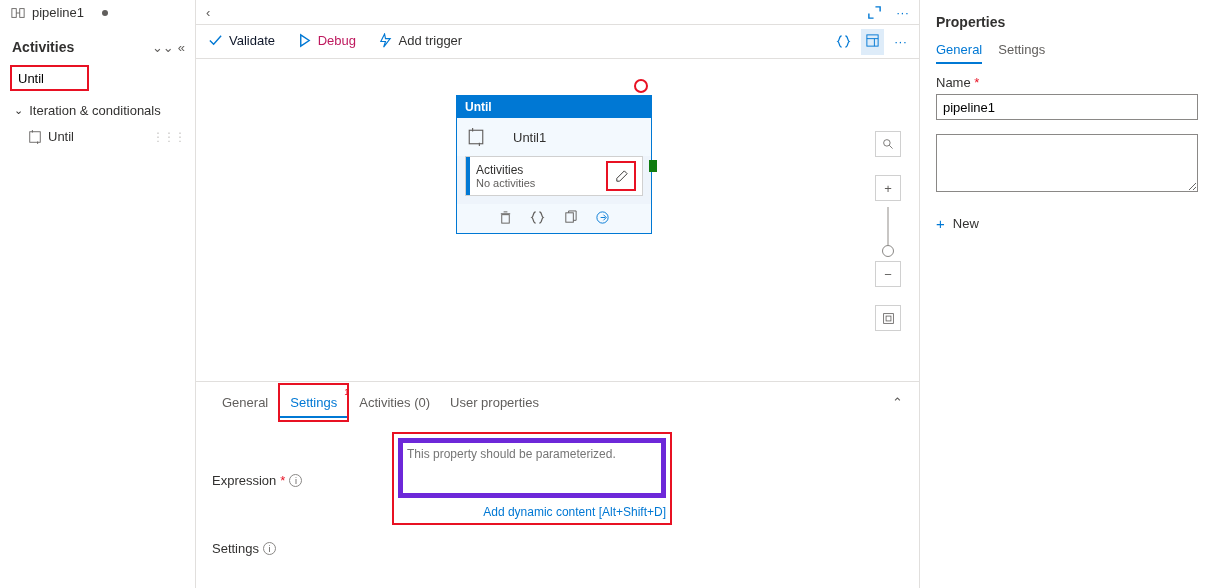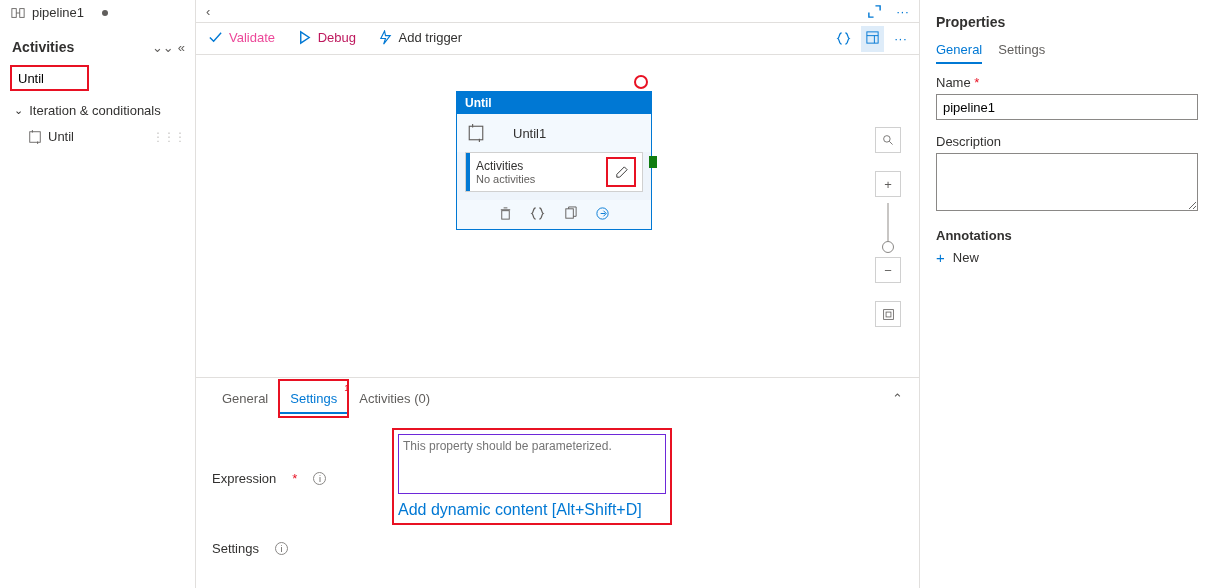--- a/index.html
+++ b/index.html
@@ -64,26 +64,26 @@
   .bottom { border-top: 1px solid #e1dfdd; padding: 0 0 10px 0; }
   .tabs { display: flex; align-items: center; padding: 0 16px; height: 40px; border-bottom: 0; position: relative; }
   .tab { padding: 10px 10px; font-size: 13px; color: #605e5c; position: relative; }
   .tab.active { color: #0078d4; }
   .tab-underline { position:absolute; bottom:2px; left:0; right:0; height:2px; background:#0078d4; }
   .tab-badge { position: absolute; top: 2px; right: -2px; font-size: 9px; color: #e81123; }
   .tab-red { border: 2px solid #e81123; }
   .collapse-arrow { margin-left: auto; color: #605e5c; }
   .form { padding: 10px 16px; }
   .form-row { display: flex; margin-bottom: 12px; }
-  .form-row > label { width: 180px; display: flex; align-items: center; gap: 16px; padding-top: 4px; }
+  .form-row > label { width: 180px; display: flex; align-items: center; gap: 4px; padding-top: 4px; }
   .req { color: #e81123; }
   .info { width: 13px; height: 13px; border: 1px solid #8a8886; border-radius: 50%; display: inline-flex; align-items: center; justify-content: center; font-size: 9px; color: #605e5c; }
   .expr-grp { border: 2px solid #e81123; padding: 4px; width: 280px; }
-  .expr-box { width: 100%; height: 60px; border: 1px solid #6d28d9; resize: none; font-size: 12px; font-family: inherit; padding: 4px; color: #c2410c; }
-  .dyn-link { color: #0078d4; font-size: 16px; margin-top: 4px; display: block; }
+  .expr-box { width: 100%; height: 60px; border: 5px solid #6d28d9; resize: none; font-size: 12px; font-family: inherit; padding: 4px; color: #c2410c; }
+  .dyn-link { color: #0078d4; font-size: 12px; margin-top: 4px; display: block; text-align: right; }
   .text-in { width: 268px; height: 25px; border: 1px solid #8a8886; padding: 0 6px; font-size: 13px; }
 
   
   .right { width: 300px; padding: 14px 16px; }
   .right h3 { font-size: 14px; font-weight: 700; margin-bottom: 12px; }
   .rtabs { display: flex; gap: 16px; border-bottom: 0; margin-bottom: 12px; }
   .rtab { font-size: 13px; color: #605e5c; padding-bottom: 6px; position: relative; }
   .rtab.active { color: #0078d4; }
   .rtab.active::after { content:""; position:absolute; left:0; right:0; bottom:-1px; height:2px; background:#0078d4; }
   .field-lbl { font-size: 13px; margin-bottom: 4px; display: block; }
@@ -145,21 +145,21 @@
           </svg>
         <span style="color:#0078d4">···</span>
       </div>
     </div>
     <div class="cmd-bar">
       <div>
         <span class="btn">
           <svg class="ic" viewBox="0 0 16 16">
               <path d="M2 8 L6 12 L14 3" fill="none" stroke="#0078d4" stroke-width="1.5"></path>
             </svg>
-          <span class="dark" style="color:#ec4899">Validate</span>
+          <span class="dark" style="color:#0f172a">Validate</span>
         </span>
         <span class="btn">
           <svg class="ic" viewBox="0 0 16 16">
               <path d="M4 2 L13 8 L4 14 Z" fill="none" stroke="#0078d4" stroke-width="1.5"></path>
             </svg>
           <span style="color:#be185d">Debug</span>
         </span>
         <span class="btn">
           <svg class="ic" viewBox="0 0 16 16">
               <path d="M7 1 L3 9 L8 9 L6 15 L13 6 L8 6 Z" fill="none" stroke="#0078d4" stroke-width="1.2"></path>
@@ -251,20 +251,21 @@
 
     <div class="bottom">
       <div class="tabs">
         <div class="tab"><span>General</span></div>
         <div class="tab active tab-red">
           <span>Settings</span>
           <span class="tab-badge">1</span>
           <div class="tab-underline"></div>
         </div>
         <div class="tab"><span>Activities (0)</span></div>
+        <div class="tab"><span>User properties</span></div>
         <span class="collapse-arrow">⌃</span>
       </div>
       <div class="form">
         <div class="form-row">
           <label>
             <span>Expression</span>
             <span class="req">*</span>
             <span class="info">i</span>
           </label>
           <div class="expr-grp">
@@ -286,21 +287,19 @@
     <h3>Properties</h3>
     <div class="rtabs">
       <div class="rtab active"><span>General</span></div>
       <div class="rtab"><span>Settings</span></div>
     </div>
     <label class="field-lbl">
       <span>Name</span>
       <span class="req">*</span>
     </label>
     <input class="right-input" value="pipeline1" style="">
-    <label class="field-lbl">Description</label>
     <textarea class="right-textarea" style=""></textarea>
-    <label class="field-lbl" style="font-weight:600">Annotations</label>
     <div class="ann-new">
       <span style="color:#0078d4;font-size:15px">+</span>
       <span>New</span>
     </div>
   </div>
 </div>
 
 </body></html>

